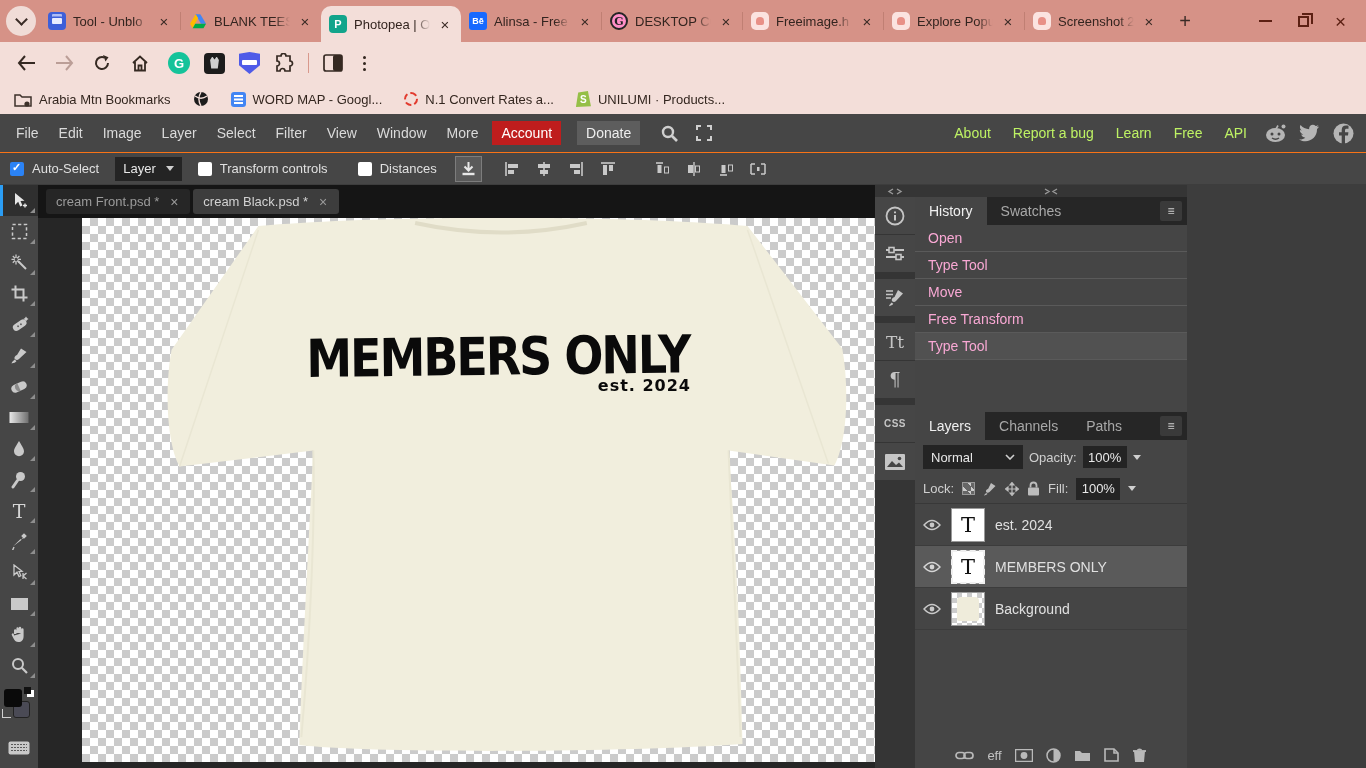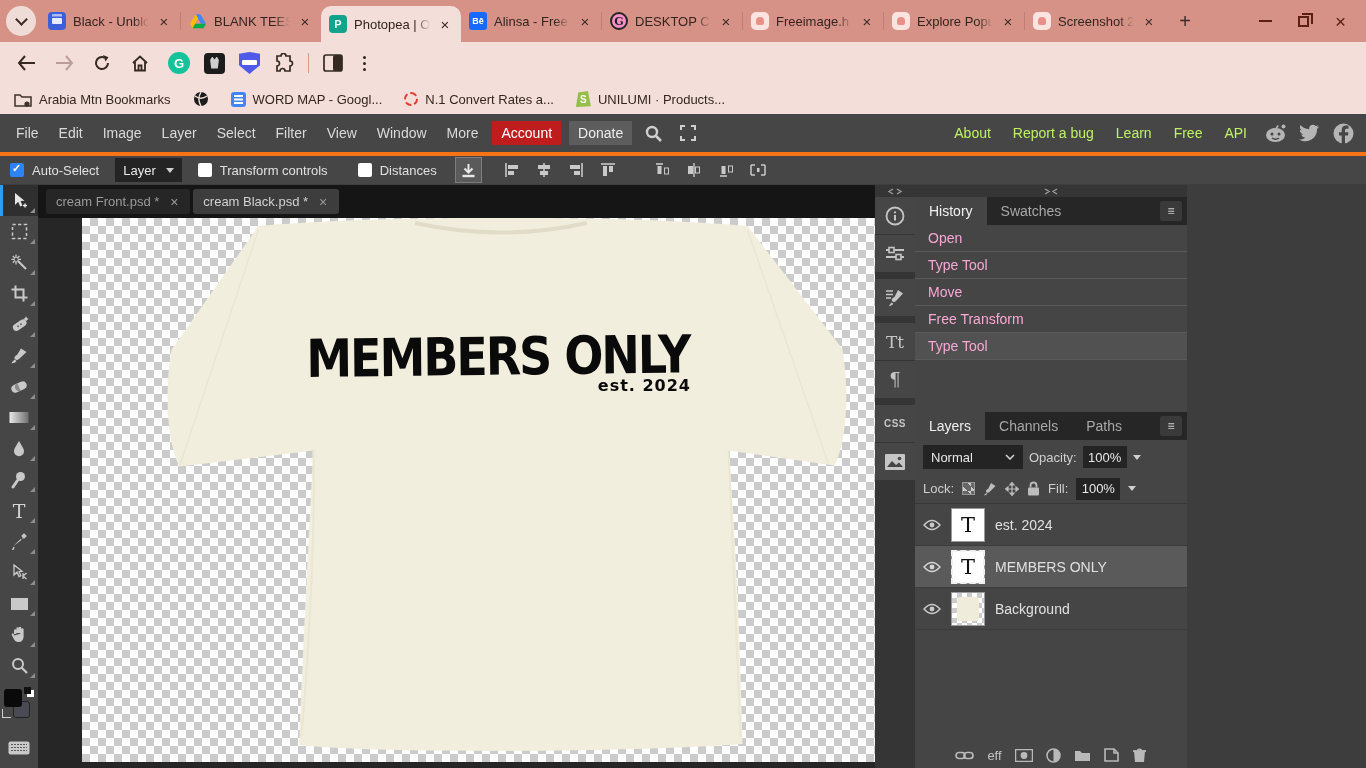--- a/index.html
+++ b/index.html
@@ -59,27 +59,27 @@
   .bm-doc { width:15px; height:15px; background:#4285f4; border-radius:3px; position:relative; }
   .bm-doc::after { content:""; position:absolute; left:3px; top:3px; width:9px; height:2px; background:#fff; box-shadow:0 3.5px 0 #fff, 0 7px 0 #fff; }
   .bm-red { width:14px; height:14px; border-radius:50%; border:2.5px dashed #e23a2e; }
   .bm-shop { width:15px; height:16px; background:#95bf47; clip-path:polygon(15% 10%, 80% 0, 100% 95%, 0 100%); color:#fff; font-size:10px; font-weight:bold; display:flex; align-items:center; justify-content:center; }
 
   
   .pea { position:absolute; left:0; top:114px; width:1366px; height:654px; background:#3d3d3d; color:#d6d6d6; }
   .menubar { height:38px; background:#464646; display:flex; align-items:center; font-size:14px; padding:0 6px; }
   .mitem { padding:0 10px; color:#dadada; }
   .acct { background:#bf1d1d; color:#fff; padding:4px 9px; margin:0 4px; }
-  .donate { background:#5d5d5d; color:#eee; padding:4px 9px; margin:0 4px; }
+  .donate { background:#5d5d5d; color:#eee; padding:4px 9px; margin:0 12px; }
   .menu-ico { padding:0 9px; display:flex; align-items:center; }
   .peal { padding:0 11px; color:#bef264; }
   .peal-links { margin-left:auto; display:flex; align-items:center; }
   .soc { width:24px; height:24px; margin:0 5px; display:flex; align-items:center; justify-content:center; }
 
-  .optionsbar { height:32px; background:#464646; border-top:4px solid #f97316; display:flex; align-items:center; gap:8px; padding:0 10px; font-size:13px; color:#e0e0e0; }
+  .optionsbar { height:32px; background:#464646; border-top:1px solid #f97316; display:flex; align-items:center; gap:8px; padding:0 10px; font-size:13px; color:#e0e0e0; }
   .cb { width:14px; height:14px; border-radius:2px; background:#fff; flex:none; }
   .cb.on { background:#2b83f6; position:relative; }
   .cb.on::after { content:"✓"; position:absolute; left:2px; top:-1px; color:#fff; font-size:11px; font-weight:bold; }
   .opt-select { background:#242424; color:#e8e8e8; height:24px; display:flex; align-items:center; gap:10px; padding:0 8px; margin:0 8px; }
   .dn { width:0; height:0; border-left:4px solid transparent; border-right:4px solid transparent; border-top:5px solid #cfcfcf; }
   .dlbtn { width:27px; height:26px; background:#5a5a5a; border:1px solid #7d7d7d; display:flex; align-items:center; justify-content:center; margin:0 10px; }
   .alico { width:24px; height:24px; display:flex; align-items:center; justify-content:center; }
   .algap { width:14px; }
 
   .workspace { position:absolute; left:0; top:71px; width:1366px; height:583px; display:flex; background:#3d3d3d; }
@@ -152,21 +152,21 @@
 
 <div class="screen">
 
   <div class="tabstrip">
     <div class="tabsearch">
         <span class="chev"></span>
       </div>
 
     <div class="tab">
       <span class="fav fav-slope"></span>
-      <span class="title">Black - Unblo</span>
+      <span class="title">Tool - Unblo</span>
       <span class="close-x"></span>
     </div>
     <span class="tab-sep"></span>
     <div class="tab">
       <span class="fav fav-drive">
         <svg width="16" height="15" viewBox="0 0 24 22">
             <path fill="#4285f4" d="M15.5,0 L24,14.5 H16.5 L8,0 Z"></path>
             <path fill="#ffba00" d="M8.5,0 L0,14.5 L3.8,21 L12.2,6.3 Z"></path>
             <path fill="#00ac47" d="M4,21 L7.8,14.5 H24 L20.2,21 Z"></path>
           </svg>

